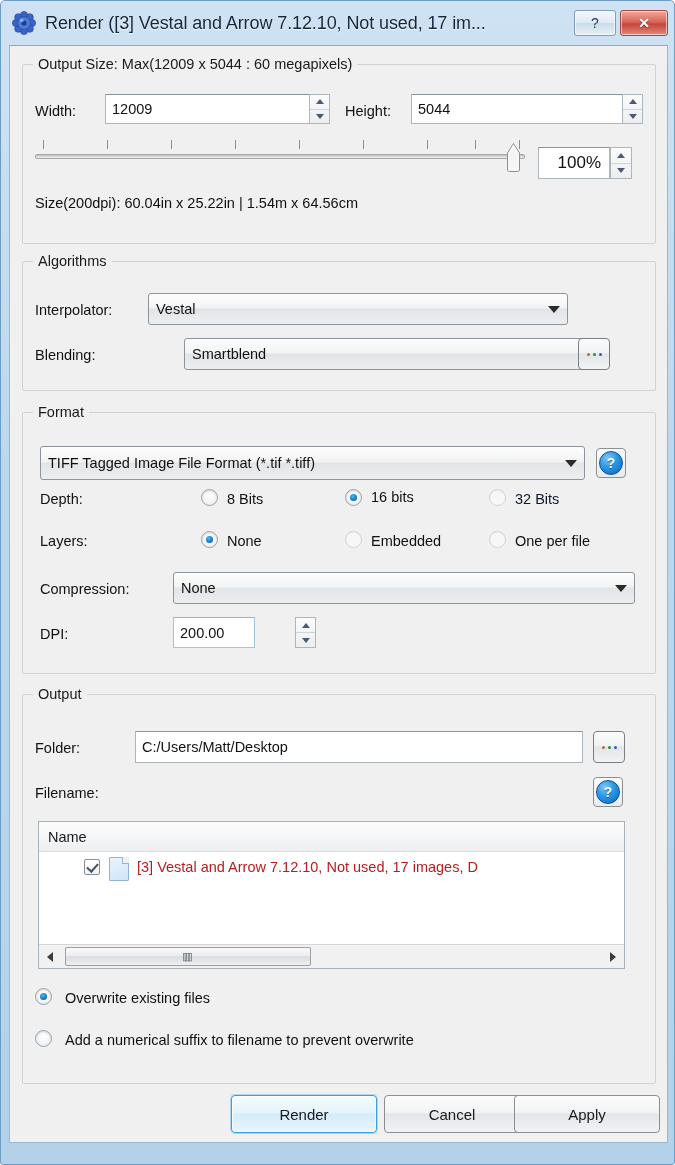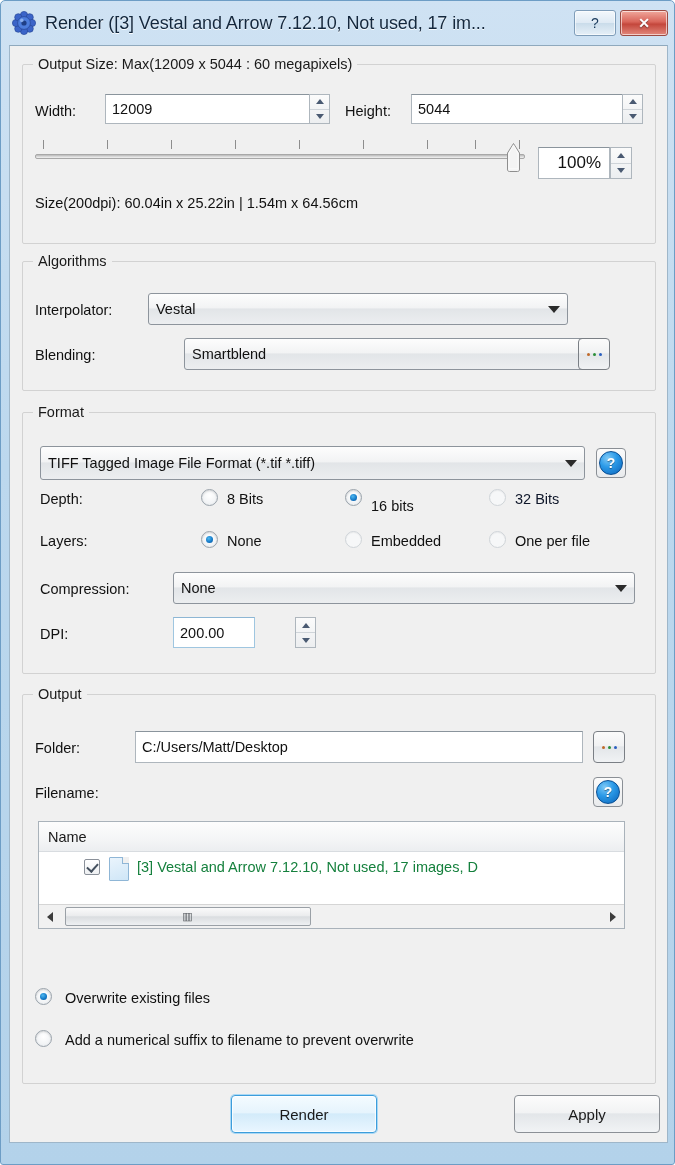--- a/index.html
+++ b/index.html
@@ -301,21 +301,21 @@
     padding-left: 9px;
     font-size: 14.5px;
     color: #1a1a1a;
   }
   .list-row {
     height: 30px;
     display: flex;
     align-items: center;
     padding-left: 42px;
     font-size: 14.5px;
-    color: #15803d;
+    color: #b91c1c;
     white-space: nowrap;
     overflow: hidden;
     position: relative;
   }
   .file-icon {
     position: absolute;
     left: 70px; top: 5px;
     width: 18px; height: 22px;
     background: linear-gradient(160deg,#eaf4fc 0%, #cfe6f7 100%);
     border: 1px solid #8fb6d6;
@@ -512,21 +512,21 @@
       </div>
       <div class="helpbtn" style="left:573px; top:35px;">
         <span class="help-circle">?</span>
       </div>
 
       <div class="lbl" style="left:17px; top:78px;">Depth:</div>
       <div class="radio" style="left:178px; top:76px;"></div>
       <div class="lbl" style="left:204px; top:78px;">8 Bits</div>
 
       <div class="radio checked" style="left:322px; top:76px;"></div>
-      <div class="lbl" style="left:348px; top:85px;">16 bits</div>
+      <div class="lbl" style="left:348px; top:76px;">16 bits</div>
 
       <div class="radio disabled" style="left:466px; top:76px;"></div>
       <div class="lbl dim" style="left:492px; top:78px;">32 Bits</div>
 
       <div class="lbl" style="left:17px; top:120px;">Layers:</div>
       <div class="radio checked" style="left:178px; top:118px;"></div>
       <div class="lbl" style="left:204px; top:120px;">None</div>
 
       <div class="radio disabled" style="left:322px; top:118px;"></div>
       <div class="lbl" style="left:348px; top:120px;">Embedded</div>
@@ -565,21 +565,21 @@
             <i></i>
             <i></i>
           </span>
       </div>
 
       <div class="lbl" style="left:12px; top:90px;">Filename:</div>
       <div class="helpbtn" style="left:570px; top:82px;">
         <span class="help-circle">?</span>
       </div>
 
-      <div class="listbox" style="left:15px; top:126px; width:587px; height:108px;">
+      <div class="listbox" style="left:15px; top:126px; width:587px; height:148px;">
         <div class="list-header">Name</div>
         <div class="list-row">
           <div class="chk" style="left:45px; top:7px;"></div>
           <div class="file-icon"></div>
           <span class="row-text">[3] Vestal and Arrow 7.12.10, Not used, 17 images, D</span>
         </div>
         <div class="hscroll" style="left:0; bottom:0; width:585px;">
           <div class="hs-btn">
               <i class="hs-tri-l"></i>
             </div>
@@ -593,16 +593,17 @@
       </div>
 
       <div class="radio checked" style="left:12px; top:293px;"></div>
       <div class="lbl" style="left:42px; top:295px;">Overwrite existing files</div>
 
       <div class="radio" style="left:12px; top:335px;"></div>
       <div class="lbl" style="left:42px; top:337px;">Add a numerical suffix to filename to prevent overwrite</div>
     </div>
 
     <div class="btn default" style="left:221px; top:1049px; width:146px;">Render</div>
+    <div class="btn" style="left:374px; top:1049px; width:136px;">Cancel</div>
     <div class="btn" style="left:504px; top:1049px; width:146px;">Apply</div>
 
   </div>
 </div>
 
 </body></html>

